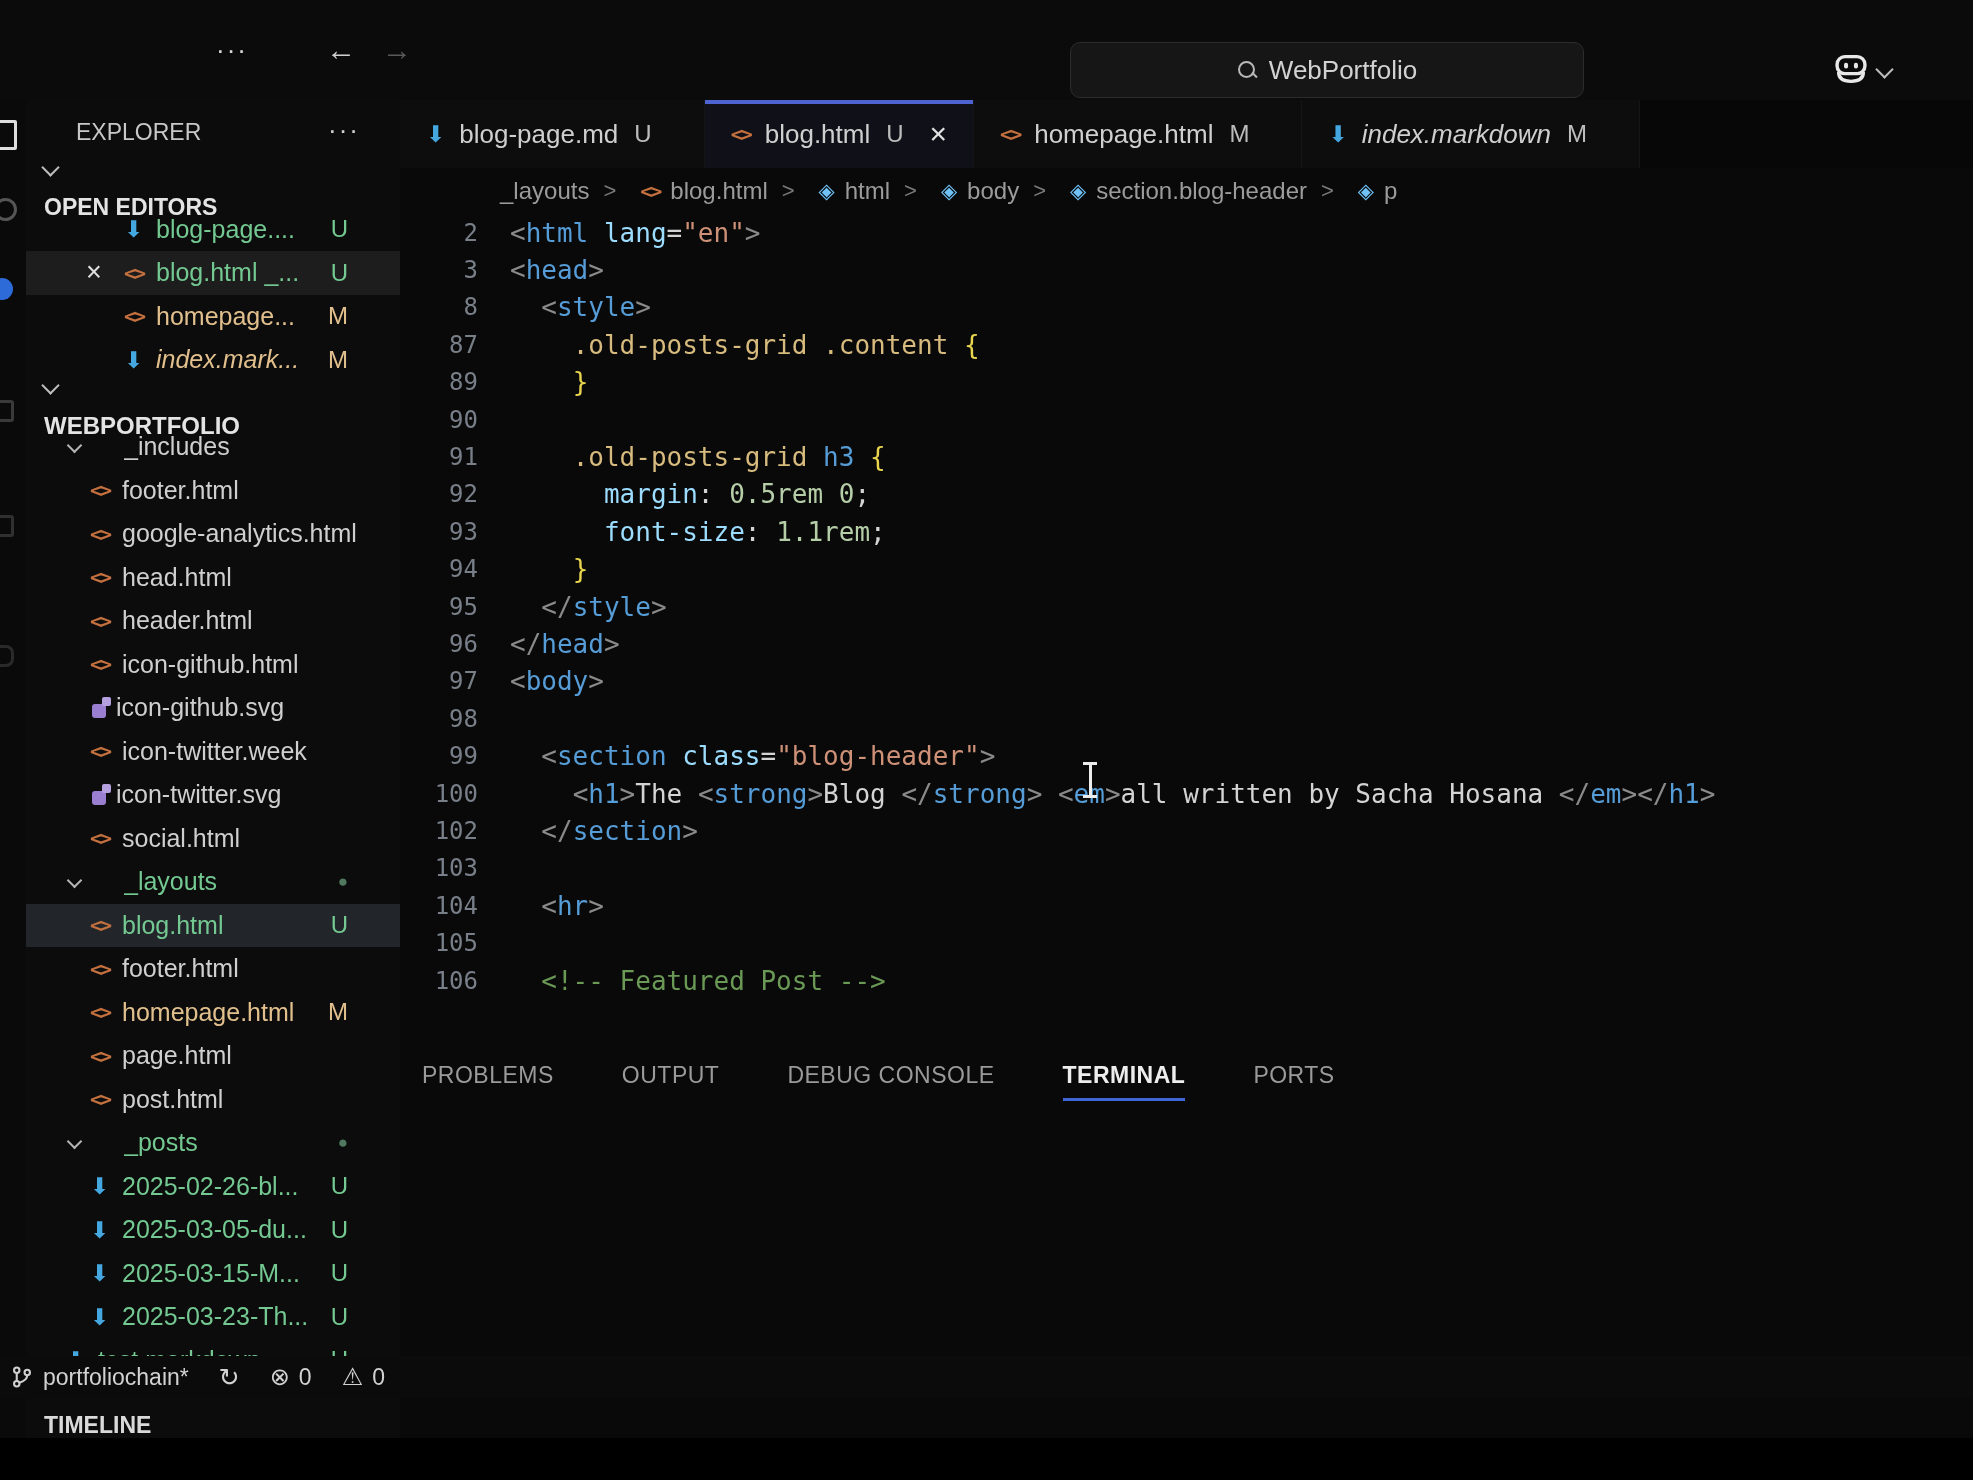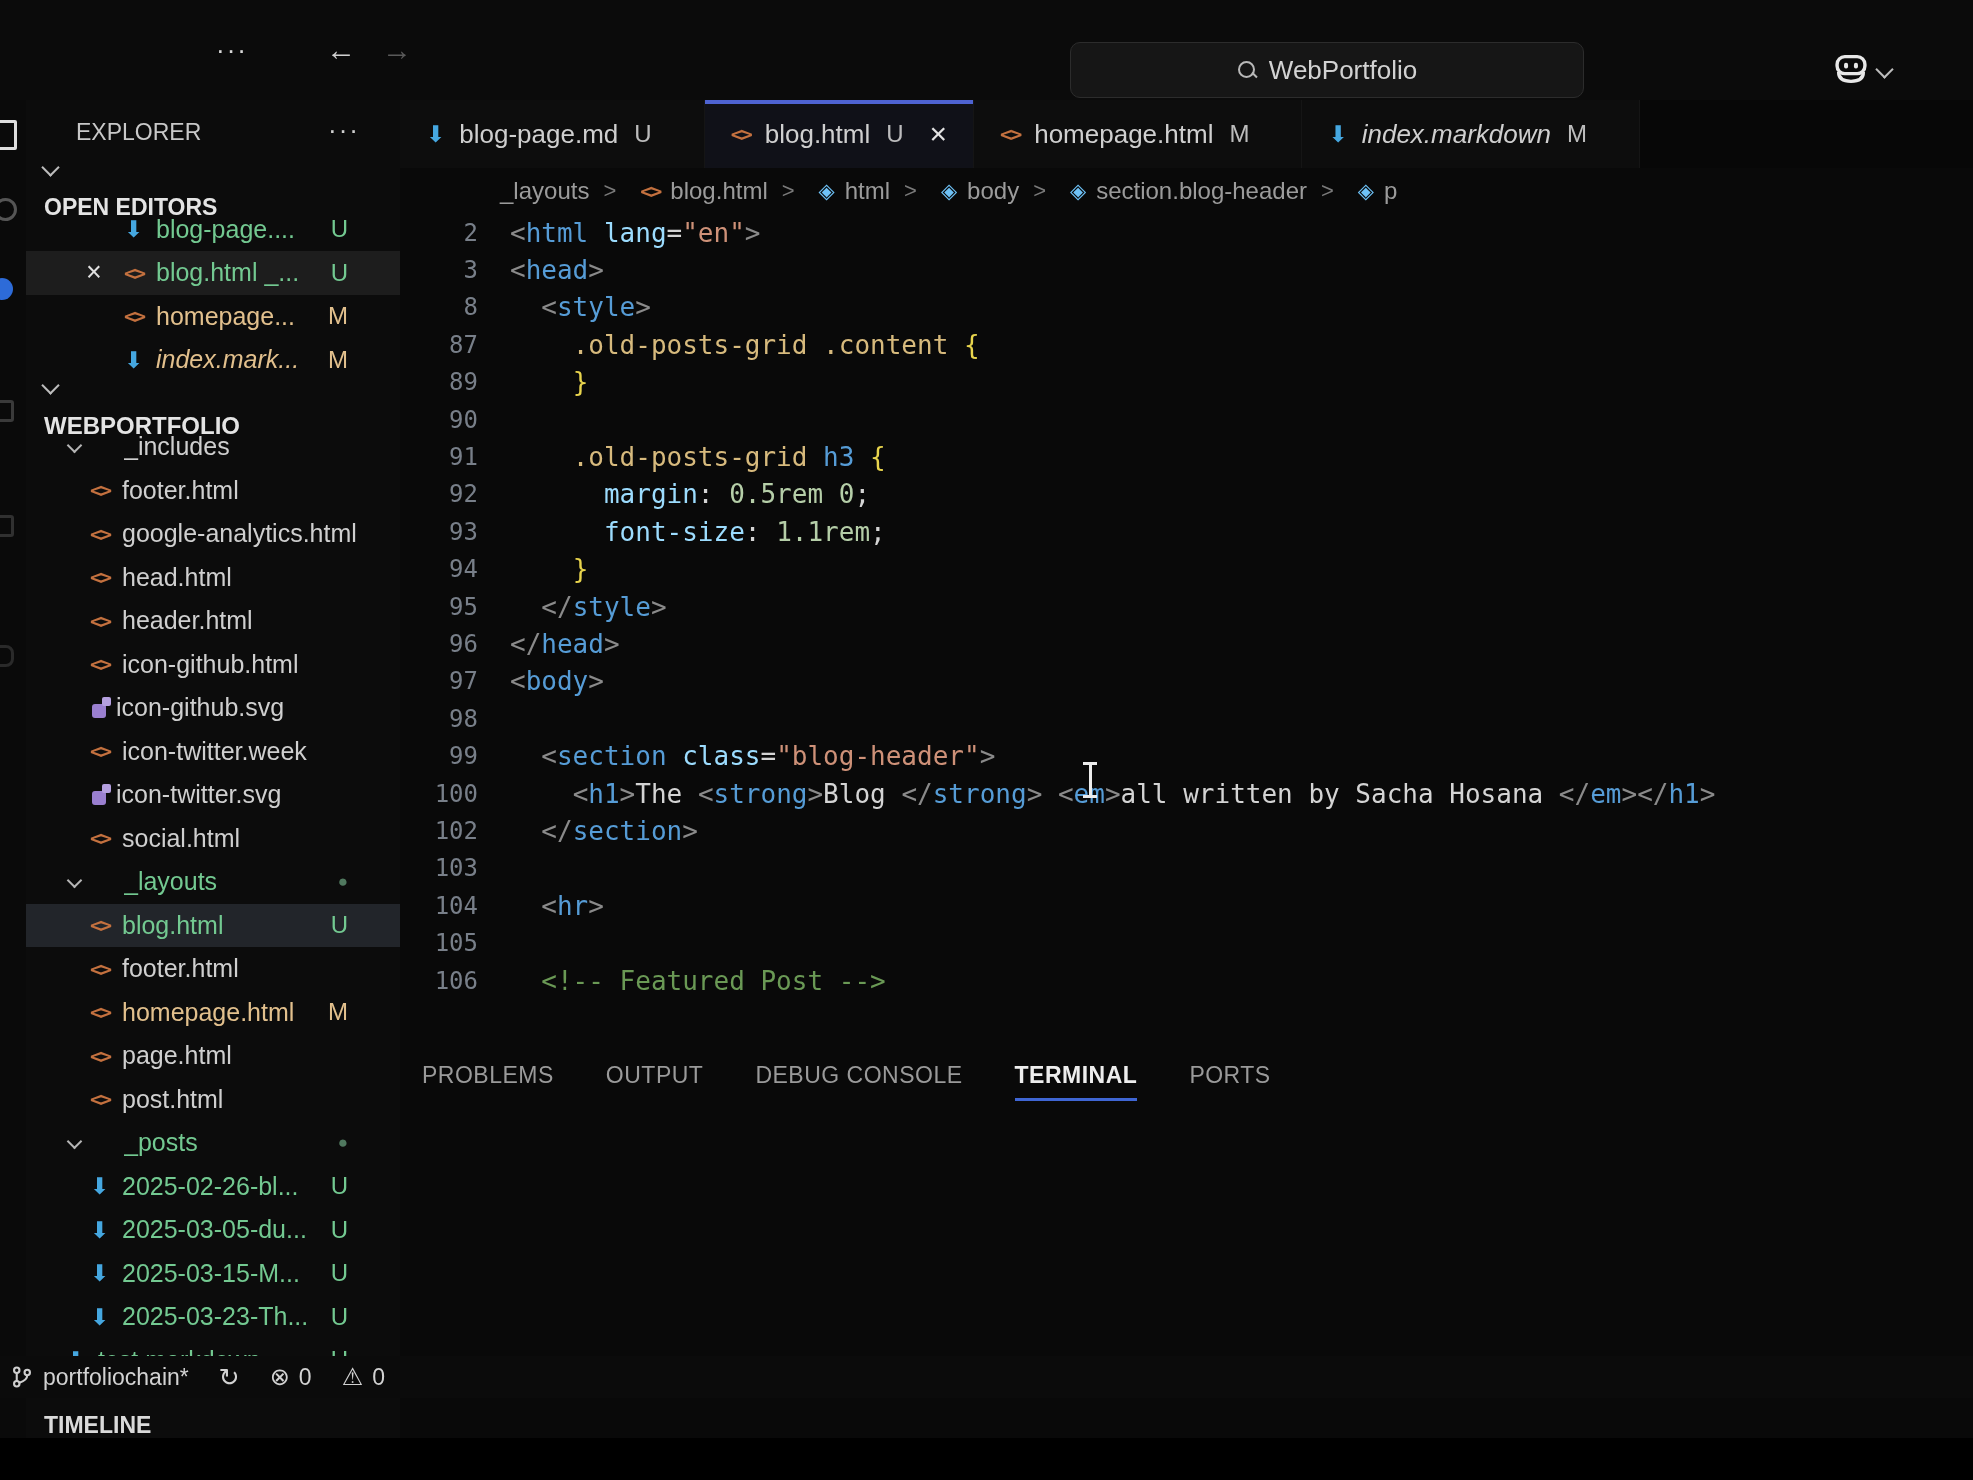--- a/index.html
+++ b/index.html
@@ -95,21 +95,21 @@
   .tk-txt{color:#d4d4d4;}
   .tk-sel{color:#d7ba7d;}
   .tk-prop{color:#9cdcfe;}
   .tk-num{color:#b5cea8;}
   .tk-brace{color:#e8d44d;}
   .tk-com{color:#6a9955;}
   .tk-caret{display:inline-block;width:3px;height:28px;background:#e6e6e6;vertical-align:middle;margin-right:3px;}
 
   
   .panel{position:absolute;left:0;top:945px;right:0;height:393px;background:#090909;}
-  .panel-tabs{height:60px;display:flex;align-items:center;gap:52px;padding-left:22px;}
+  .panel-tabs{height:60px;display:flex;align-items:center;gap:68px;padding-left:22px;}
   .ptab{background:none;border:none;font-family:inherit;font-size:23px;letter-spacing:.5px;color:#9a9a9a;padding:0;}
   .ptab .pl{padding-bottom:10px;border-bottom:3px solid transparent;}
   .ptab.active{color:#ededed;font-weight:bold;}
   .ptab.active .pl{border-bottom-color:#3f66d4;}
   .terminal{padding:26px 0 0 6px;font-family:"DejaVu Sans Mono",monospace;font-size:25px;font-weight:600;color:#e6e6e6;}
   .tline{height:34.5px;white-space:pre;}
 
   
   .statusbar{position:absolute;left:0;top:1356px;width:1973px;height:42px;background:#0b0b0b;display:flex;align-items:center;font-size:23px;color:#d2d2d2;}
   .sb-left{display:flex;align-items:center;gap:30px;padding-left:10px;}

